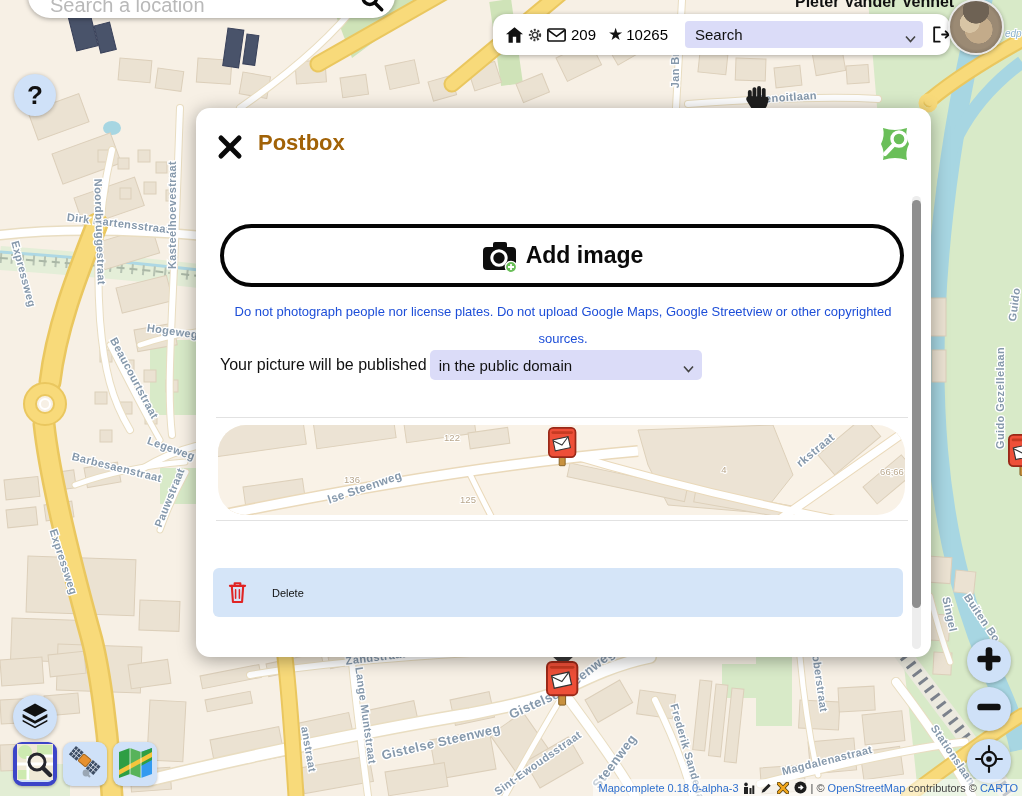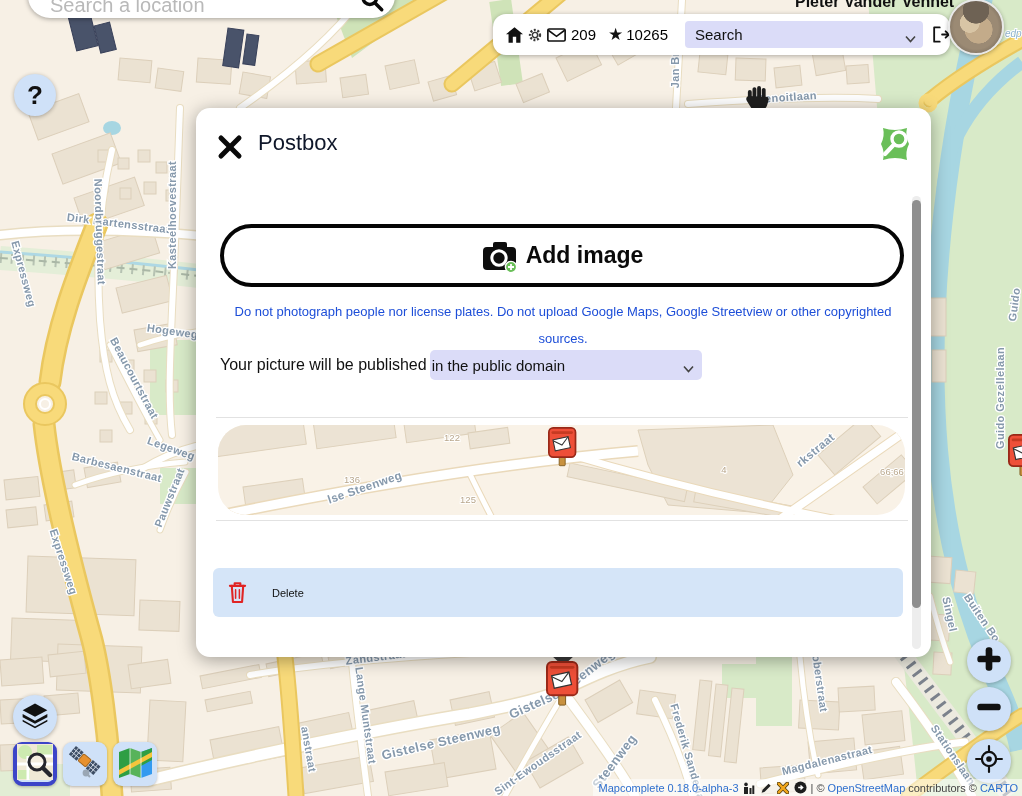--- a/index.html
+++ b/index.html
@@ -39,30 +39,30 @@
             radial-gradient(circle at 50% 50%, #9b8a74 0 60%, #5d5347 100%);}
 
   .helpbtn{position:absolute;left:14px;top:74px;width:42px;height:42px;border-radius:50%;background:#cfe1f8;
            display:flex;align-items:center;justify-content:center;font-size:26px;font-weight:bold;color:#111;
            box-shadow:0 1px 4px rgba(0,0,0,.3);}
 
   
   .dialog{position:absolute;left:196px;top:108px;width:735px;height:549px;background:#fff;border-radius:14px;
           box-shadow:0 3px 18px rgba(0,0,0,.35);}
   .dlg-close{position:absolute;left:20px;top:25px;cursor:pointer;}
-  .dlg-title{position:absolute;left:62px;top:22px;font-size:22px;font-weight:normal;color:#0f172a;}
+  .dlg-title{position:absolute;left:62px;top:22px;font-size:22px;font-weight:bold;color:#a16207;}
   .dlg-logo{position:absolute;left:681px;top:18px;}
   .addimg{position:absolute;left:24px;top:116px;width:684px;height:63px;border:4px solid #050505;border-radius:36px;
           background:#fff;display:flex;align-items:center;justify-content:center;gap:7px;box-sizing:border-box;}
   .addimg span{font-size:23px;font-weight:bold;color:#0a0a0a;}
   .disclaimer{position:absolute;left:29px;top:190px;width:676px;text-align:center;font-size:13px;line-height:27px;color:#1d4ed8;}
   .licrow{position:absolute;left:24px;top:242px;display:flex;align-items:center;}
   .licrow .lbl{font-size:16px;color:#111;}
   .licselect{position:relative;margin-left:3px;width:272px;height:30px;background:#dbdcf8;border-radius:5px;
-             font-size:15px;color:#111;display:flex;align-items:center;padding-left:2px;box-sizing:border-box;}
+             font-size:15px;color:#111;display:flex;align-items:center;padding-left:9px;box-sizing:border-box;}
   .licselect .chev{position:absolute;right:8px;top:9px;}
   .divider{position:absolute;left:20px;width:692px;height:1px;background:#e2e2e2;}
   .minimap{position:absolute;left:22px;top:317px;width:687px;height:90px;border-radius:28px;overflow:hidden;}
   .deletebtn{position:absolute;left:17px;top:460px;width:690px;height:49px;background:#d5e5f8;border-radius:6px;
              display:flex;align-items:center;}
   .deletebtn .dlabel{margin-left:25px;font-size:11px;color:#111;}
   .dlg-track{position:absolute;right:10px;top:88px;bottom:8px;width:9px;background:#ededed;border-radius:5px;}
   .dlg-thumb{position:absolute;left:0;top:4px;width:9px;height:408px;background:#8f8f8f;border-radius:5px;}
 
   

